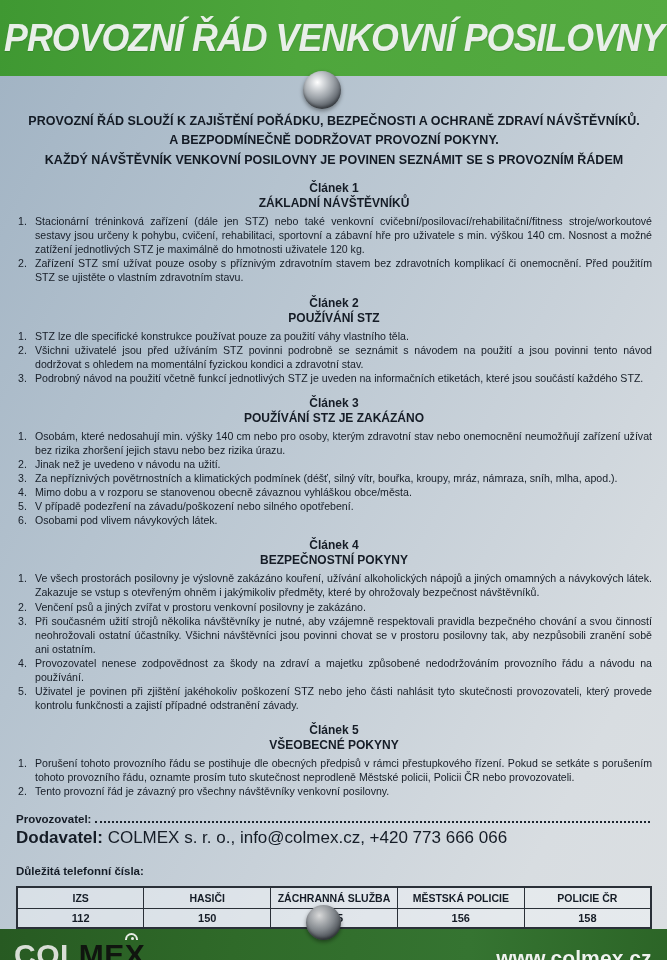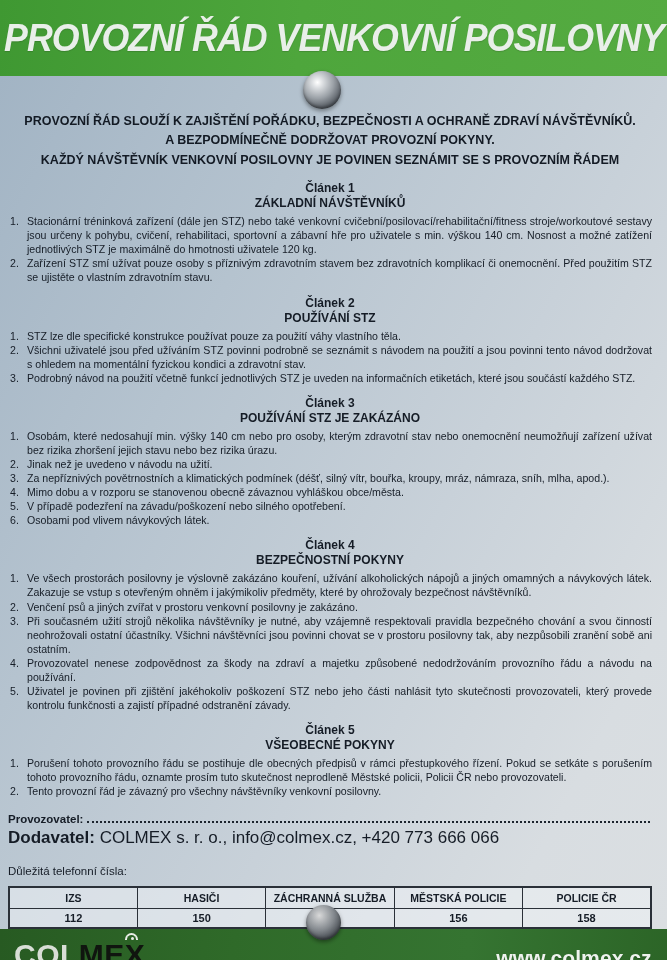--- a/index.html
+++ b/index.html
@@ -13,35 +13,35 @@
     height:76px;flex:none;display:flex;align-items:center;justify-content:center;
     background:linear-gradient(95deg,#3f9832 0%,#4ea63c 45%,#55ab41 100%);
   }
   .header-title{
     color:#e9efe9;font-size:38px;font-weight:bold;font-style:italic;
     white-space:nowrap;letter-spacing:-1px;transform:scaleX(.94);
     text-shadow:0 1px 1px rgba(0,0,0,.15);
   }
   
   .body-panel{
-    flex:1;box-sizing:border-box;padding:36px 15px 0 8px;
+    flex:1;box-sizing:border-box;padding:36px 15px 0 16px;
     background:linear-gradient(118deg,#a2b4c4 0%,#b5c3cf 30%,#c8d1d9 60%,#d8dde1 85%,#dbdfe2 100%);
   }
   .intro{max-width:622px;margin:0 auto;text-align:center;font-weight:bold;
     font-size:12.5px;line-height:1.55;color:#131a24;}
   .article{margin-top:11px;}
   .art-head{text-align:center;font-weight:bold;font-size:12px;line-height:1.25;margin-bottom:3px;}
   .item{display:flex;font-size:10.6px;line-height:1.33;color:#161d27;}
   .item .num{flex:none;width:19px;padding-left:2px;box-sizing:border-box;}
   .item .txt{flex:1;text-align:justify;}
   .op-line{display:flex;align-items:flex-end;font-weight:bold;font-size:11.5px;margin-top:15px;}
   .dots{flex:1;border-bottom:2px dotted #1c242e;margin:0 2px 2px 4px;}
   .supplier-line{font-size:17px;margin-top:3px;}
   .supplier-line .lbl{font-weight:bold;}
-  .phones-label{font-weight:normal;font-size:11.5px;margin-top:17px;}
+  .phones-label{font-weight:bold;font-size:11.5px;margin-top:17px;}
   table.phones{width:100%;border-collapse:collapse;margin-top:9px;border:2px solid #2a3038;}
   table.phones th,table.phones td{
     border:1.5px solid #2a3038;text-align:center;font-weight:bold;
     background:rgba(238,242,245,.55);width:20%;
   }
   table.phones th{font-size:10.5px;padding:4px 2px;}
   table.phones td{font-size:11px;padding:3px 2px;}
   
   .footer-bar{
     height:53px;flex:none;display:flex;align-items:center;justify-content:space-between;

